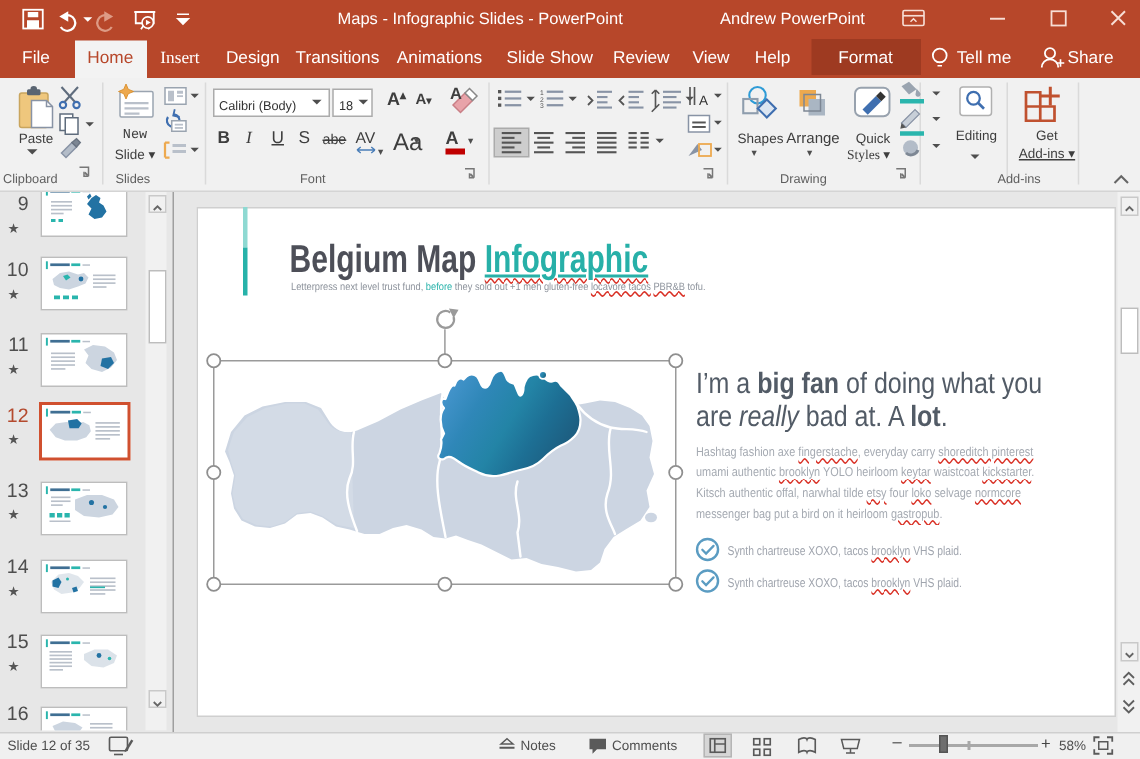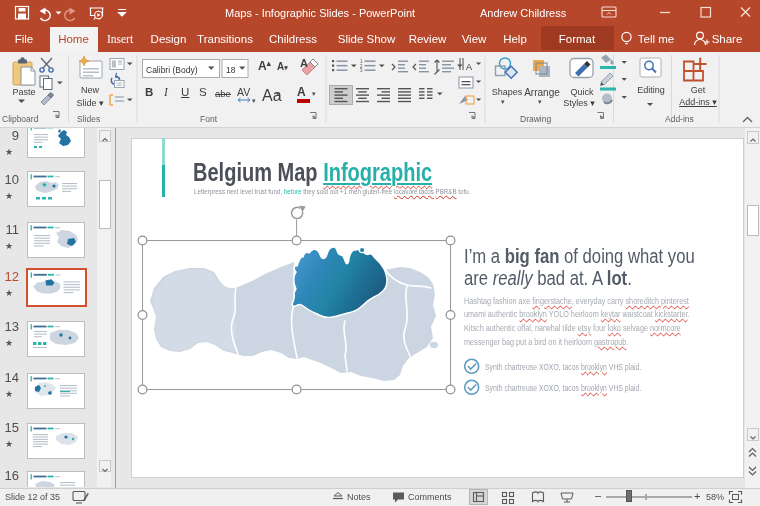--- a/index.html
+++ b/index.html
@@ -29,40 +29,40 @@
     </g>
 <path d="M69.5,7.5 l6,3.5 -6,3.5 z" fill="#dd9b85"></path>
 <g fill="none" stroke="#ffffff" stroke-width="1.2">
 <path d="M89.5,8 h14 M90.5,8 v7.5 h12 v-7.5 M94,19.5 l2,-3 M99.5,19.5 l-2,-3"></path>
 </g>
 <circle cx="98.5" cy="15" r="3.8" fill="#b7472a" stroke="#fff" stroke-width="1.1"></circle>
 <path d="M97.3,13.2 l3.2,1.8 -3.2,1.8 z" fill="#fff"></path>
 <path d="M118,9.5 h8 M118.5,12.5 l3.5,3.5 3.5,-3.5 z" stroke="#fff" fill="#fff" stroke-width="1.1"></path>
 </svg>
 <div class="a" style="left:225px;top:7px;width:200px;height:14px;color:#fff;font-size:11px;">Maps - Infographic Slides - PowerPoint</div>
-<div class="a" style="left:480px;top:7px;color:#fff;font-size:11px;">Andrew Childress</div>
+<div class="a" style="left:480px;top:7px;color:#fff;font-size:11px;">Andrew PowerPoint</div>
 <svg class="a" style="left:590px;top:0;" width="170" height="26" viewBox="590 0 170 26">
 <g fill="none" stroke="#f7ded5" stroke-width="1.1">
 <rect x="602" y="7" width="14" height="10" rx="1"></rect>
       <line x1="602" y1="10.5" x2="616" y2="10.5"></line>
       <path d="M607,14.5 l2,-2 2,2" stroke-width="1"></path>
 <line x1="660" y1="12.5" x2="670" y2="12.5" stroke-width="1.3"></line>
 <rect x="701" y="7.5" width="9.5" height="9.5" stroke-width="1.2"></rect>
 <path d="M741,7.5 l9,9 M750,7.5 l-9,9" stroke-width="1.3"></path>
 </g>
   </svg>
 
 <div class="a" style="left:49.5px;top:27px;width:48px;height:25px;background:#f3f3f3;"></div>
 <div class="a" style="left:540.5px;top:26px;width:73px;height:24px;background:#9E3A21;"></div>
 <div class="tab" style="left:8px;width:32px;">File</div>
 <div class="tab" style="left:49.5px;width:48px;color:#B7472A;">Home</div>
 <div class="tab" style="left:104px;width:32px;font-family:Liberation Serif, serif;">Insert</div>
 <div class="tab" style="left:149px;width:39px;">Design</div>
 <div class="tab" style="left:196px;width:58px;">Transitions</div>
-<div class="tab" style="left:263px;width:60px;">Childress</div>
+<div class="tab" style="left:263px;width:60px;">Animations</div>
 <div class="tab" style="left:337px;width:59px;">Slide Show</div>
 <div class="tab" style="left:407px;width:41px;">Review</div>
 <div class="tab" style="left:460px;width:28px;">View</div>
 <div class="tab" style="left:501px;width:28px;">Help</div>
 <div class="tab" style="left:540px;width:74px;">Format</div>
 <div class="tab" style="left:636px;width:40px;">Tell me</div>
 <div class="tab" style="left:709px;width:36px;">Share</div>
 <svg class="a" style="left:615px;top:26px;" width="100" height="26" viewBox="615 26 100 26">
 <g fill="none" stroke="#ffffff" stroke-width="1.2">
 <circle cx="626.5" cy="37" r="4.6"></circle>
@@ -271,21 +271,21 @@
       <line x1="652" y1="68.5" x2="656" y2="72.5" stroke="#3f6fb0" stroke-width="1.8"></line>
     </g>
     <path d="M647,103 l3,3 3,-3 z" fill="#4e4e4e"></path>
     <g stroke="#c0512f" stroke-width="1.8" fill="none">
       <path d="M684,61.5 h9.5 v9.5 h9.5 v9.5 h-19 z M684,71 h19 M693.5,71 v9.5"></path>
       <path d="M694,64 h12.5 M700.2,57.8 v12.5" stroke-width="2"></path>
     </g>
     <path d="M743,122 l4.5,-4.5 4.5,4.5" fill="none" stroke="#666" stroke-width="1.4"></path>
   </svg>
 <div class="a" style="left:8px;top:87px;width:32px;text-align:center;font-size:9px;color:#3e3e3e;">Paste</div>
-<div class="a" style="left:76px;top:85px;width:28px;text-align:center;font-size:9px;color:#3e3e3e;">New</div>
+<div class="a" style="left:76px;top:85px;width:28px;text-align:center;font-size:9px;color:#3e3e3e;font-family:Liberation Mono, monospace;">New</div>
 <div class="a" style="left:70px;top:97.5px;width:40px;text-align:center;font-size:9px;color:#3e3e3e;">Slide ▾</div>
 <div class="a" style="left:146px;top:64.5px;font-size:8.5px;color:#333;">Calibri (Body)</div>
 <div class="a" style="left:226px;top:64.5px;font-size:8.5px;color:#333;">18</div>
 <div class="a" style="left:258px;top:59px;font-size:12px;font-weight:bold;color:#3e3e3e;">A<span style="font-size:8px;vertical-align:4px;">▴</span></div>
 <div class="a" style="left:277px;top:61px;font-size:10px;font-weight:bold;color:#3e3e3e;">A<span style="font-size:7px;">▾</span></div>
 <div class="a" style="left:300px;top:57px;font-size:11px;font-weight:bold;color:#3e3e3e;">A</div>
 <div class="a" style="left:145px;top:86px;font-size:11.5px;font-weight:bold;color:#3e3e3e;">B</div>
 <div class="a" style="left:164px;top:86px;font-size:11.5px;font-style:italic;font-family:'Liberation Serif',serif;color:#3e3e3e;">I</div>
 <div class="a" style="left:181px;top:86px;font-size:11.5px;text-decoration:underline;color:#3e3e3e;">U</div>
 <div class="a" style="left:199px;top:86px;font-size:11.5px;color:#3e3e3e;">S</div>
@@ -298,21 +298,21 @@
 <div class="a" style="left:262px;top:87px;font-size:16px;color:#3e3e3e;">Aa</div>
 <div class="a" style="left:276px;top:90px;font-size:7px;color:#4e4e4e;">▾</div>
 <div class="a" style="left:297px;top:85px;font-size:12px;font-weight:bold;color:#3e3e3e;">A</div>
 <div class="a" style="left:296.5px;top:99px;width:13px;height:4px;background:#c00000;"></div>
 <div class="a" style="left:312px;top:90px;font-size:7px;color:#4e4e4e;">▾</div>
 <div class="a" style="left:488px;top:86.5px;width:38px;text-align:center;font-size:9px;color:#3e3e3e;">Shapes</div>
 <div class="a" style="left:501px;top:98px;font-size:7px;color:#4e4e4e;">▾</div>
 <div class="a" style="left:521px;top:86.5px;width:42px;text-align:center;font-size:10px;color:#3e3e3e;">Arrange</div>
 <div class="a" style="left:538px;top:98px;font-size:7px;color:#4e4e4e;">▾</div>
 <div class="a" style="left:564px;top:86.5px;width:36px;text-align:center;font-size:9px;color:#3e3e3e;">Quick</div>
-<div class="a" style="left:558px;top:97.5px;width:42px;text-align:center;font-size:9px;color:#3e3e3e;">Styles ▾</div>
+<div class="a" style="left:558px;top:97.5px;width:42px;text-align:center;font-size:9px;color:#3e3e3e;font-family:Liberation Serif, serif;">Styles ▾</div>
 <div class="a" style="left:630px;top:85px;width:42px;text-align:center;font-size:9px;color:#3e3e3e;">Editing</div>
 <div class="a" style="left:684px;top:85px;width:28px;text-align:center;font-size:9px;color:#3e3e3e;">Get</div>
 <div class="a" style="left:672px;top:96.5px;width:52px;text-align:center;font-size:9px;color:#3e3e3e;text-decoration:underline;">Add-ins ▾</div>
 
 <div class="glabel" style="left:2px;width:50px;">Clipboard</div>
 <div class="glabel" style="left:77px;width:50px;">Slides</div>
 <div class="glabel" style="left:200px;width:60px;">Font</div>
 <div class="glabel" style="left:370px;width:60px;margin-top:22px;">Paragraph</div>
 <div class="glabel" style="left:520px;width:60px;">Drawing</div>
 <div class="glabel" style="left:665px;width:60px;">Add-ins</div>

